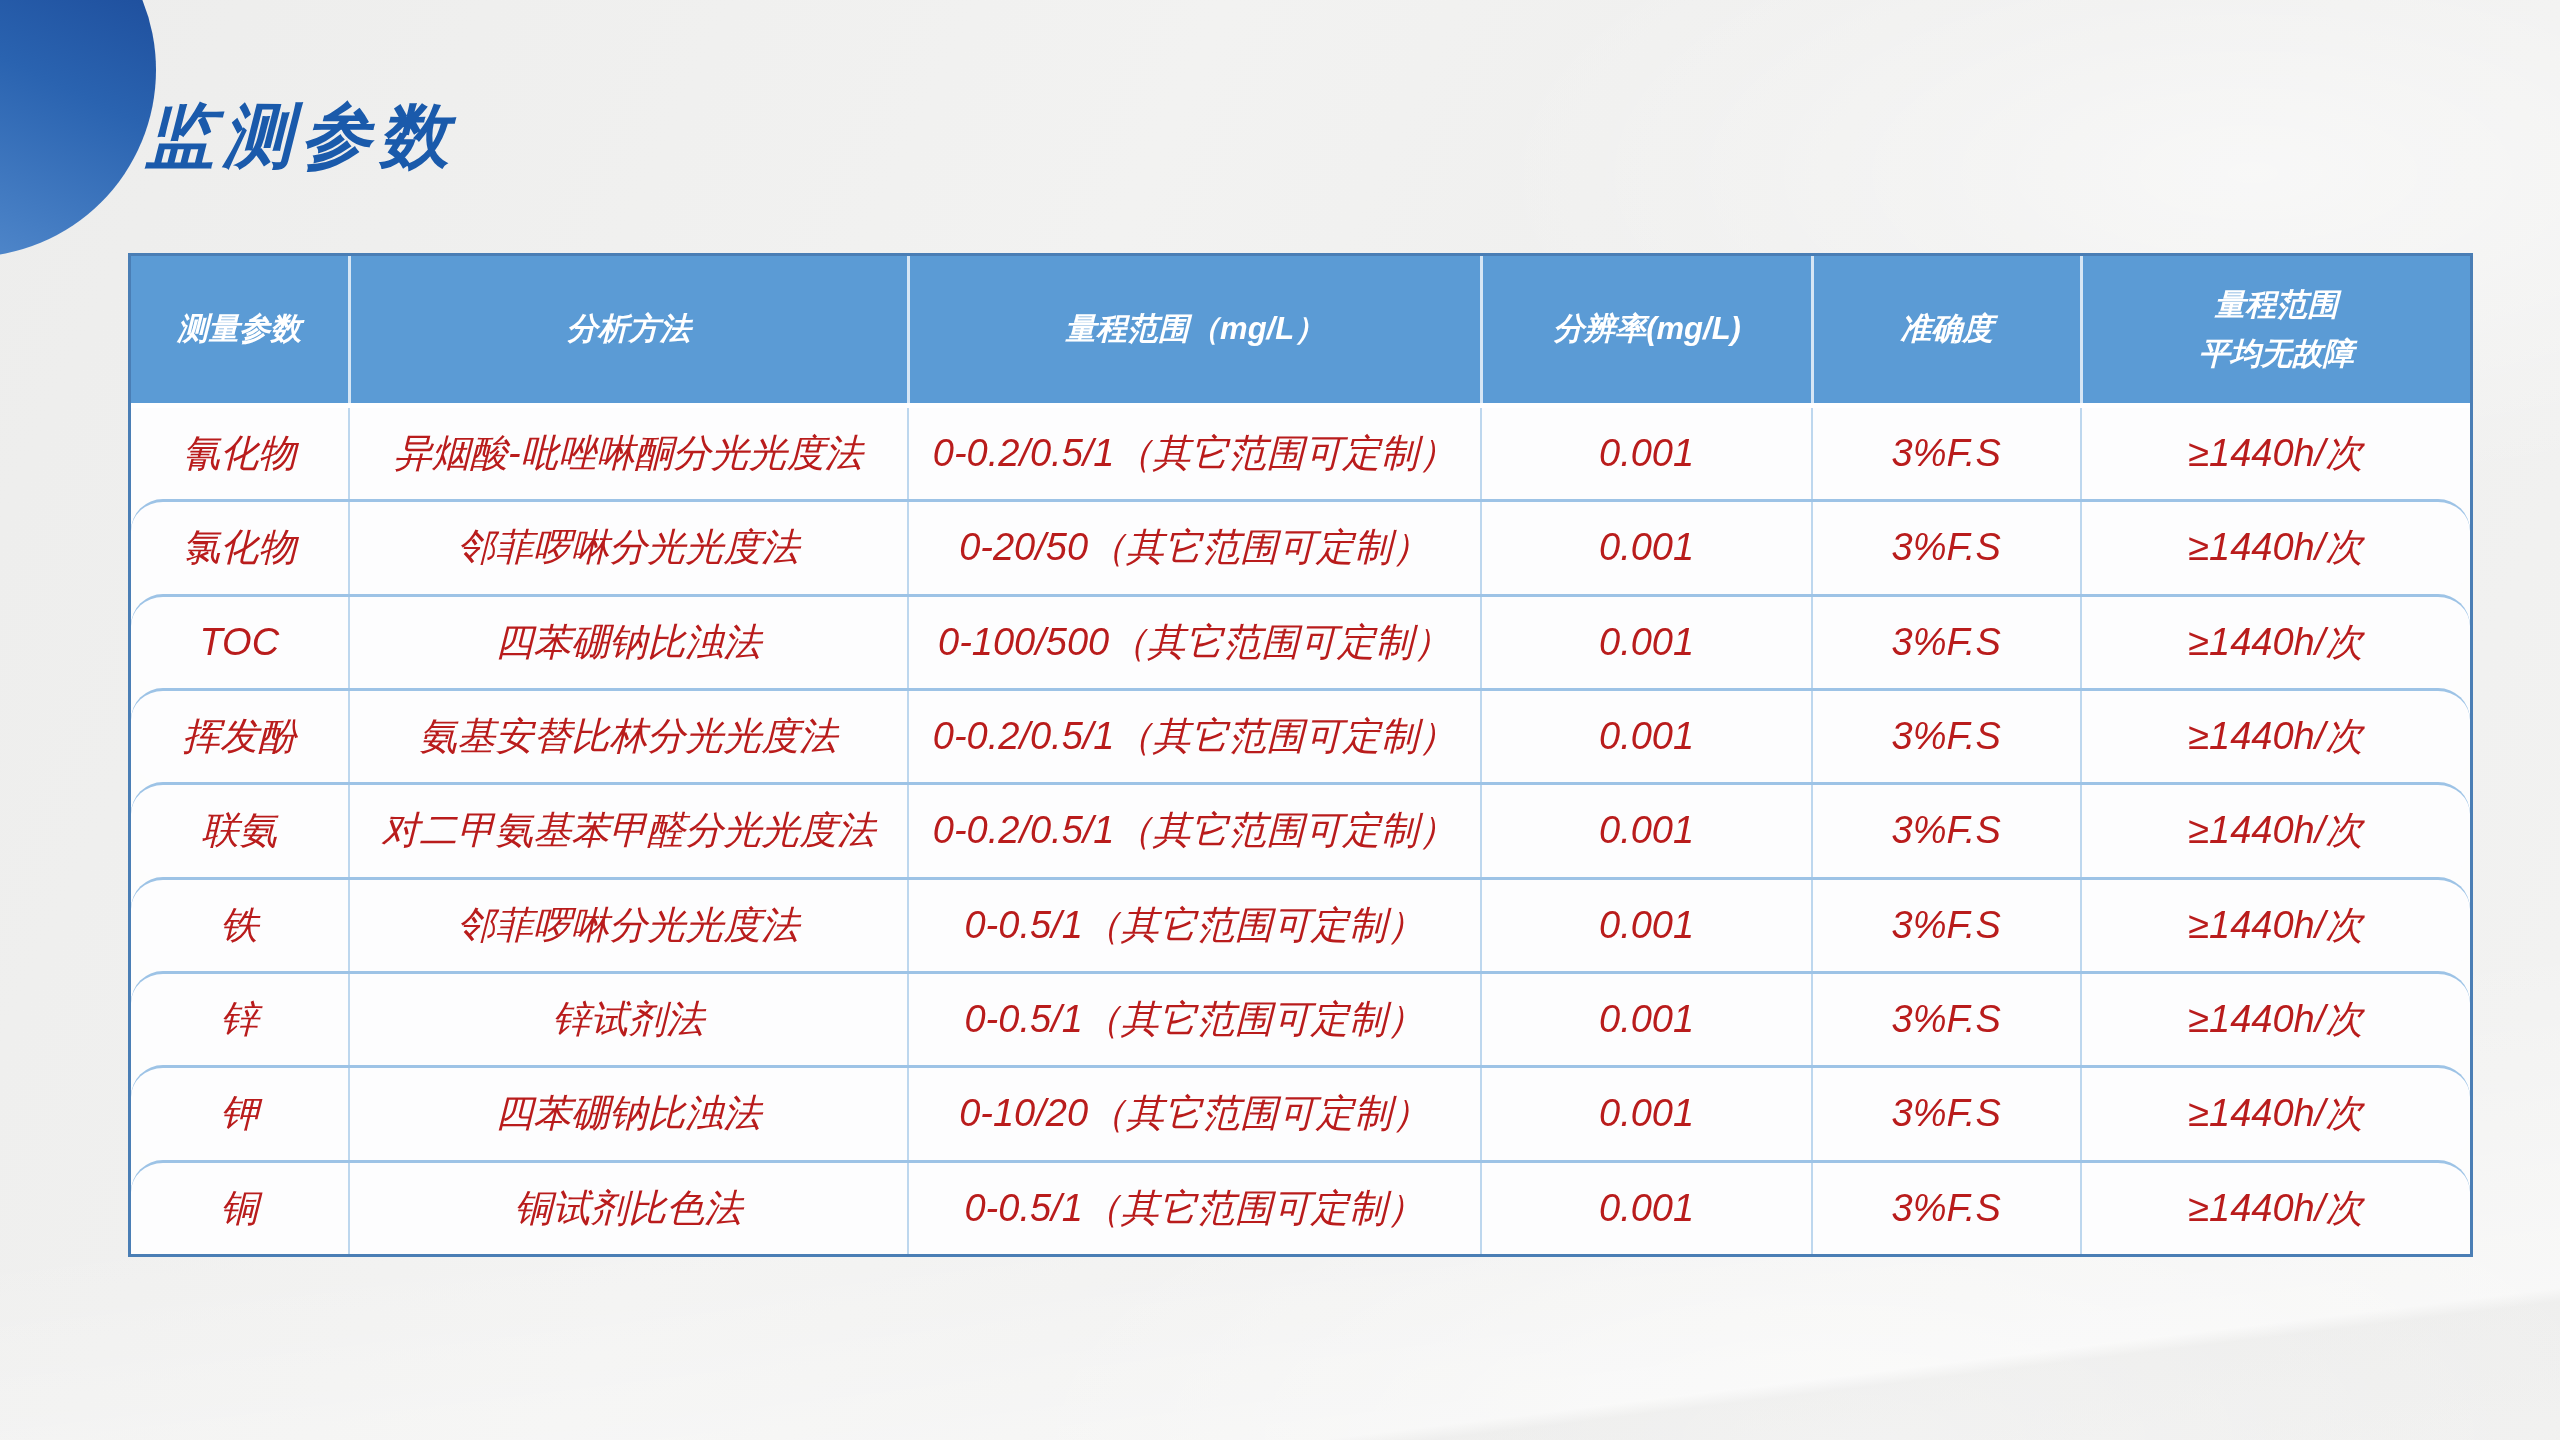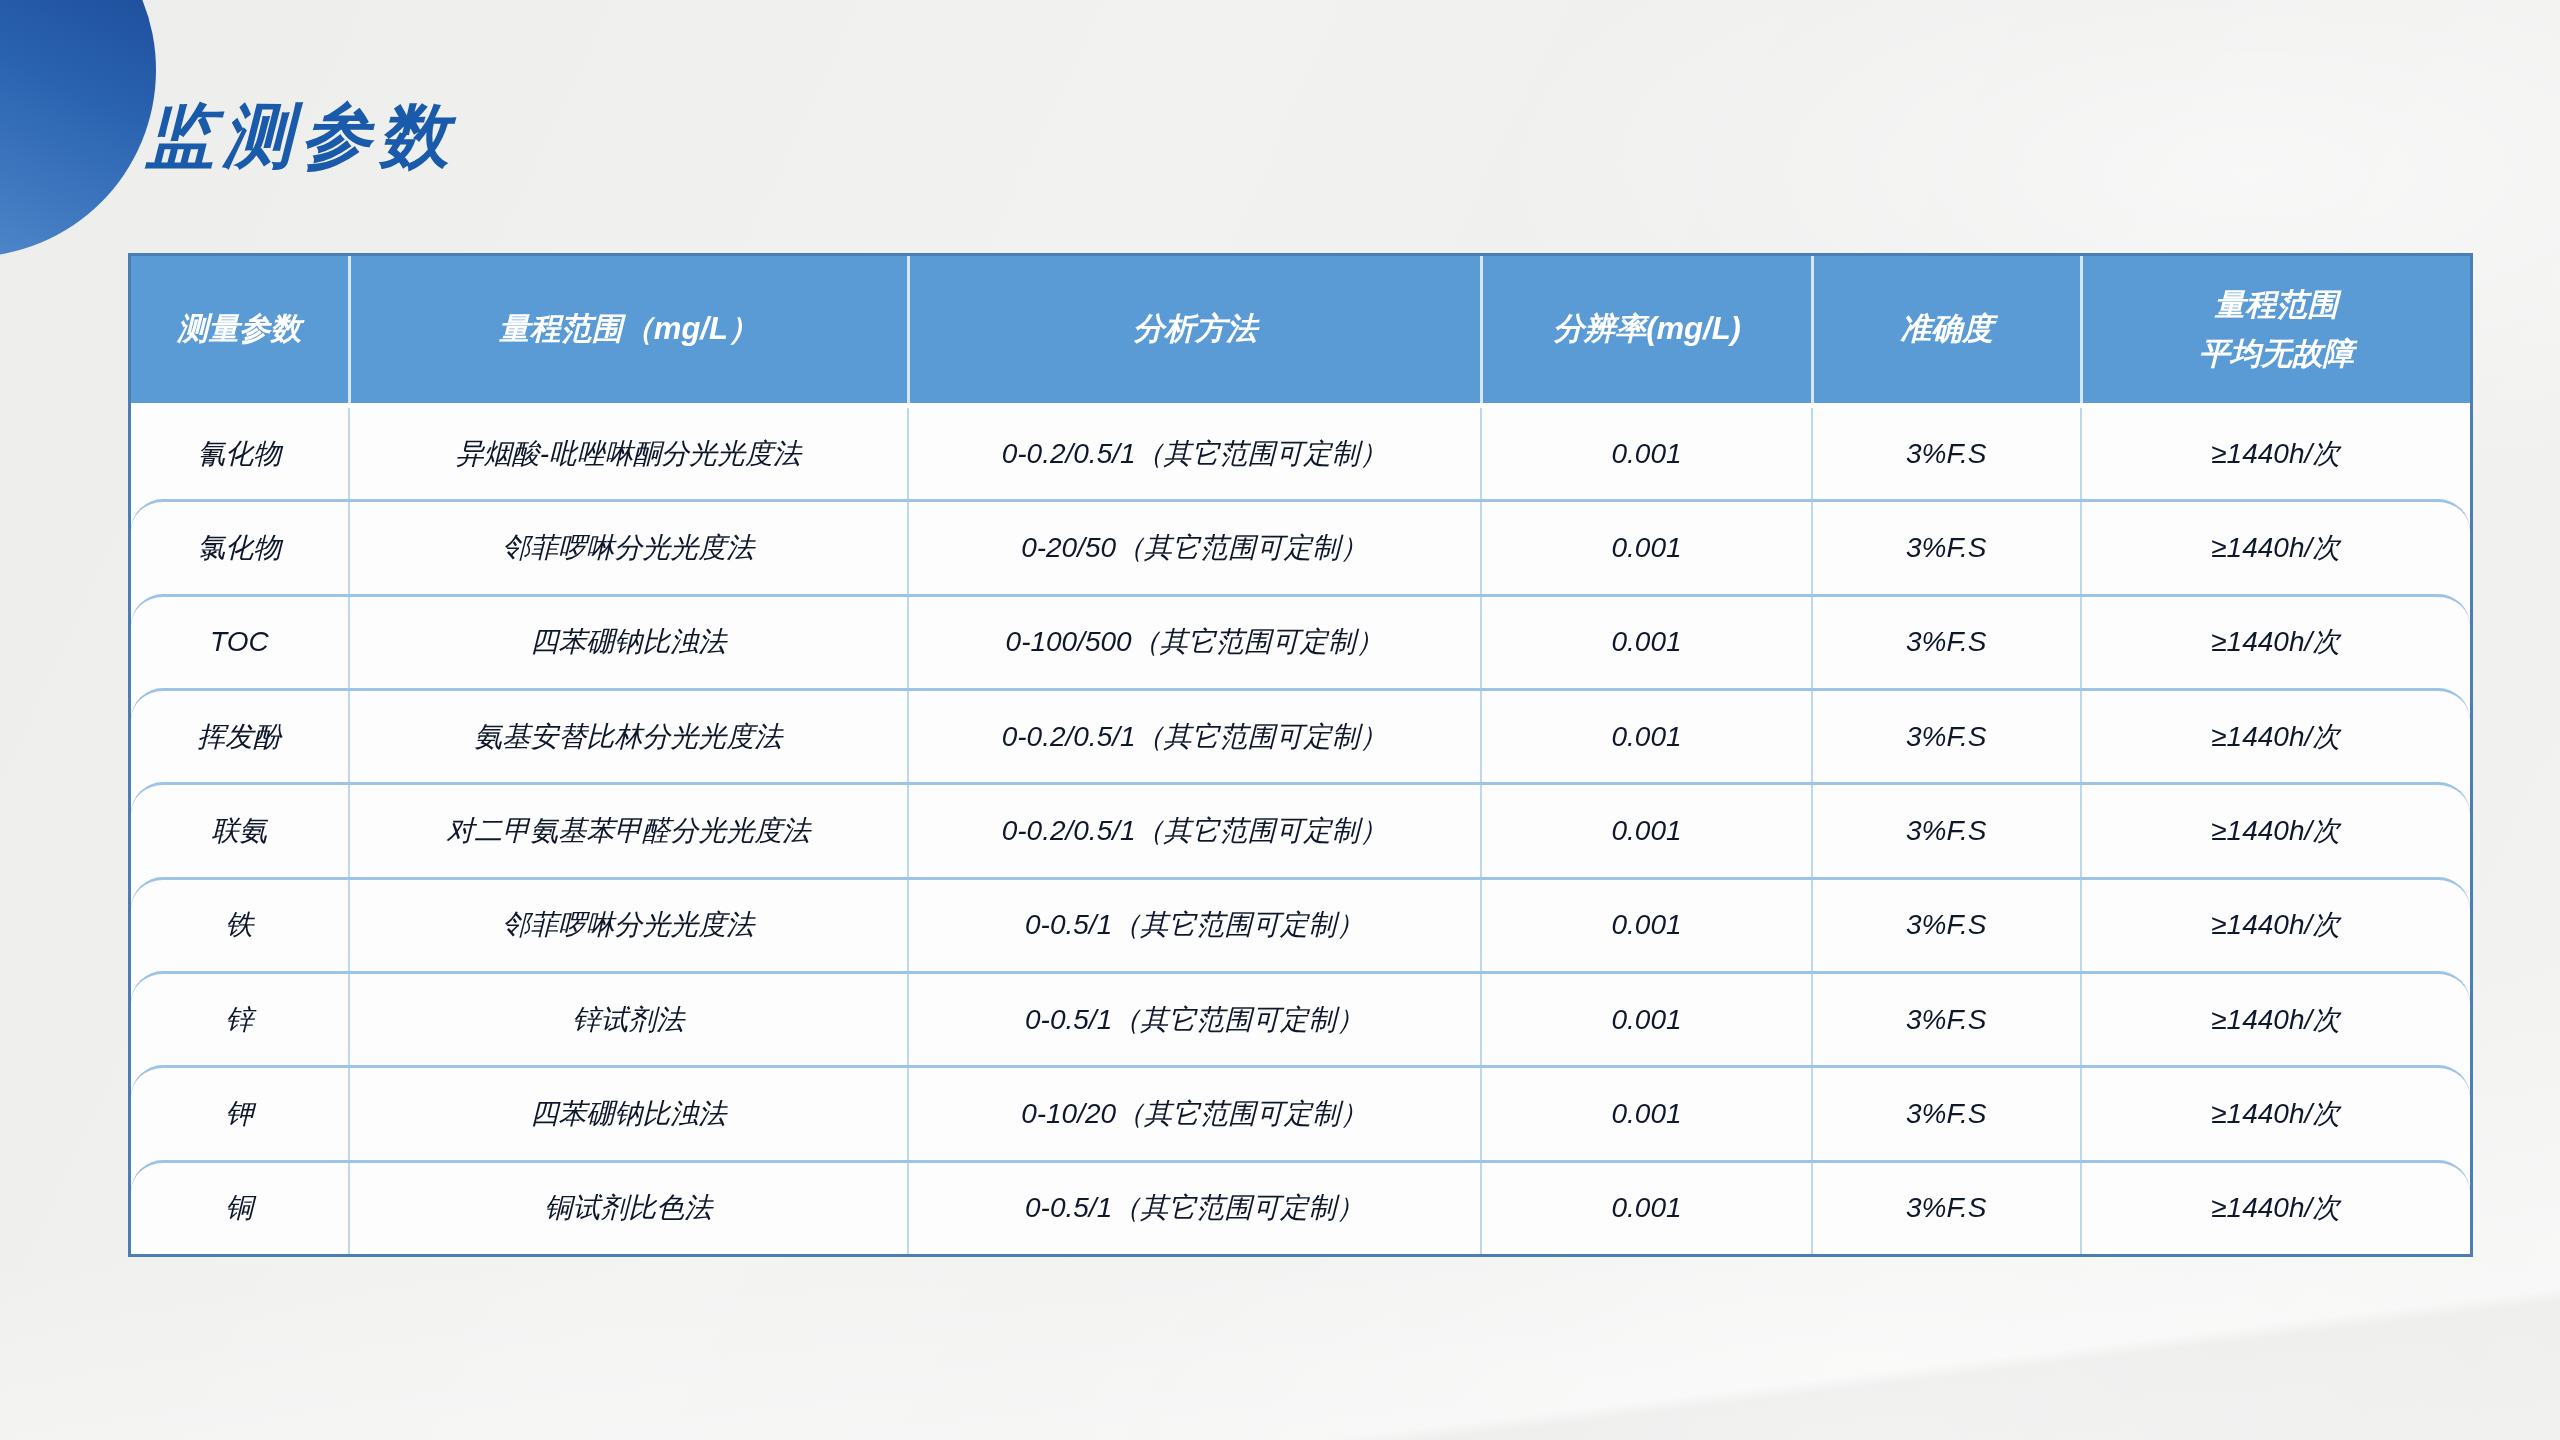--- a/index.html
+++ b/index.html
@@ -75,21 +75,21 @@
   }
   .tr{
     flex:1;
     display:grid;
     grid-template-columns:217fr 560fr 574fr 331fr 269fr 391fr;
     background:#fdfdfe;
   }
   .tr + .tr{ border-top:3px solid #9dc3e6;border-radius:32px; }
   .td{
     display:flex;align-items:center;justify-content:center;
-    font-size:28px;color:#0f172a;
+    font-size:38px;color:#b91c1c;
     text-align:center;
     padding:0 8px;
     box-sizing:border-box;
   }
   .td + .td{ border-left:2px solid #bdd7ee; }
 </style>
 </head>
 <body>
 
 <div class="slide">
@@ -98,24 +98,24 @@
   <div class="corner-circle"></div>
 
   <div class="page-title">监测参数</div>
 
   <div class="table-wrap">
     <div class="thead">
       <div class="th">
           <span>测量参数</span>
         </div>
       <div class="th">
+          <span>分析方法</span>
+        </div>
+      <div class="th">
           <span>量程范围（mg/L）</span>
-        </div>
-      <div class="th">
-          <span>分析方法</span>
         </div>
       <div class="th">
           <span>分辨率(mg/L)</span>
         </div>
       <div class="th">
           <span>准确度</span>
         </div>
       <div class="th">
         <span>量程范围</span>
         <span>平均无故障</span>

